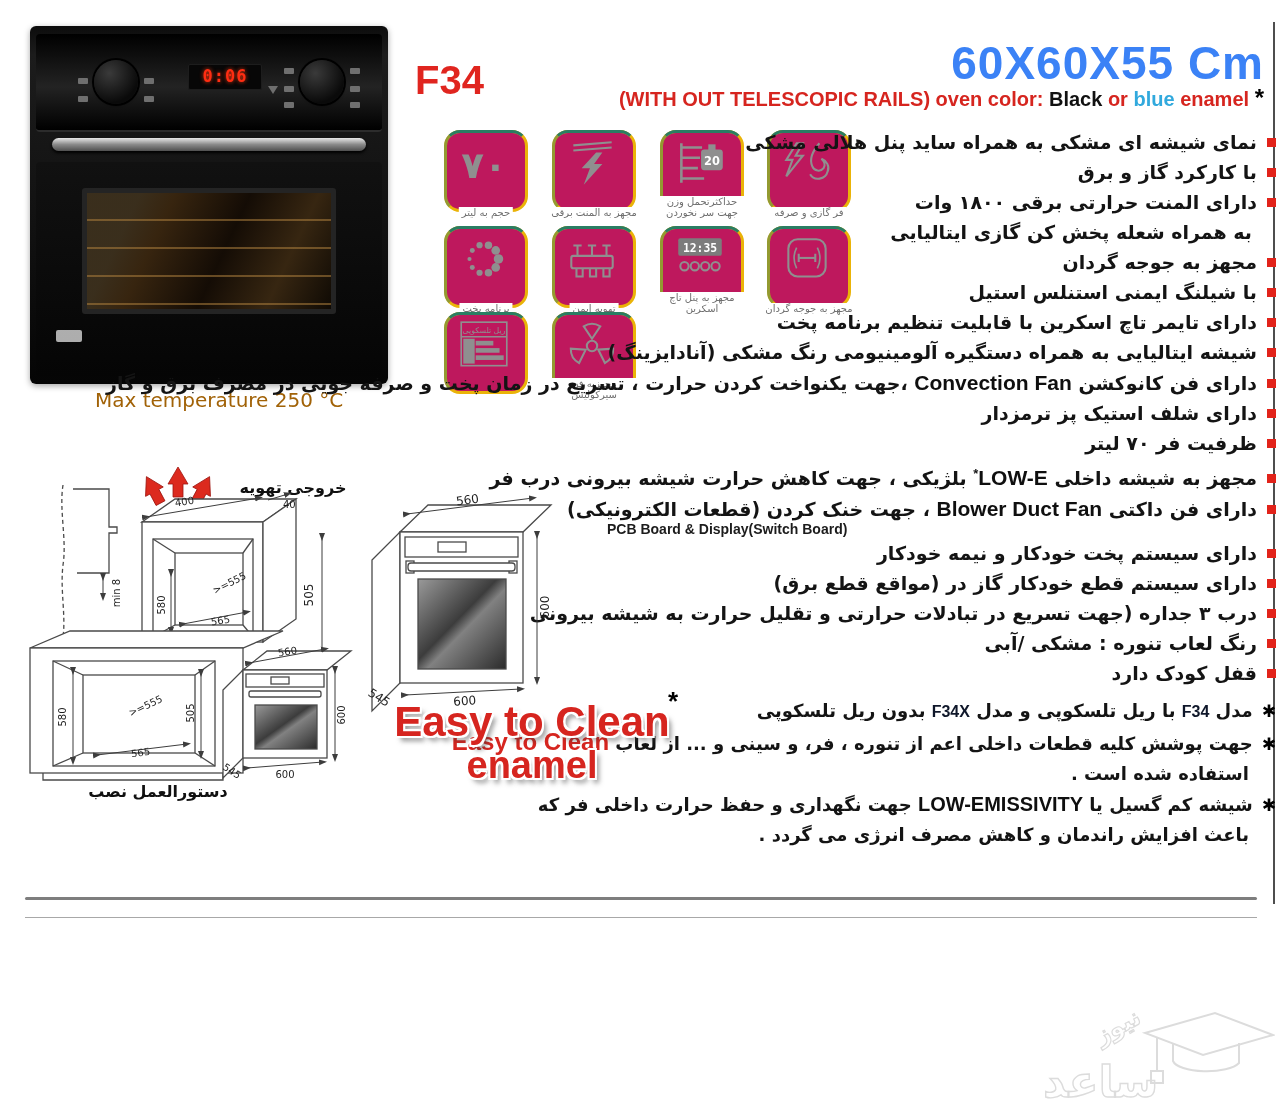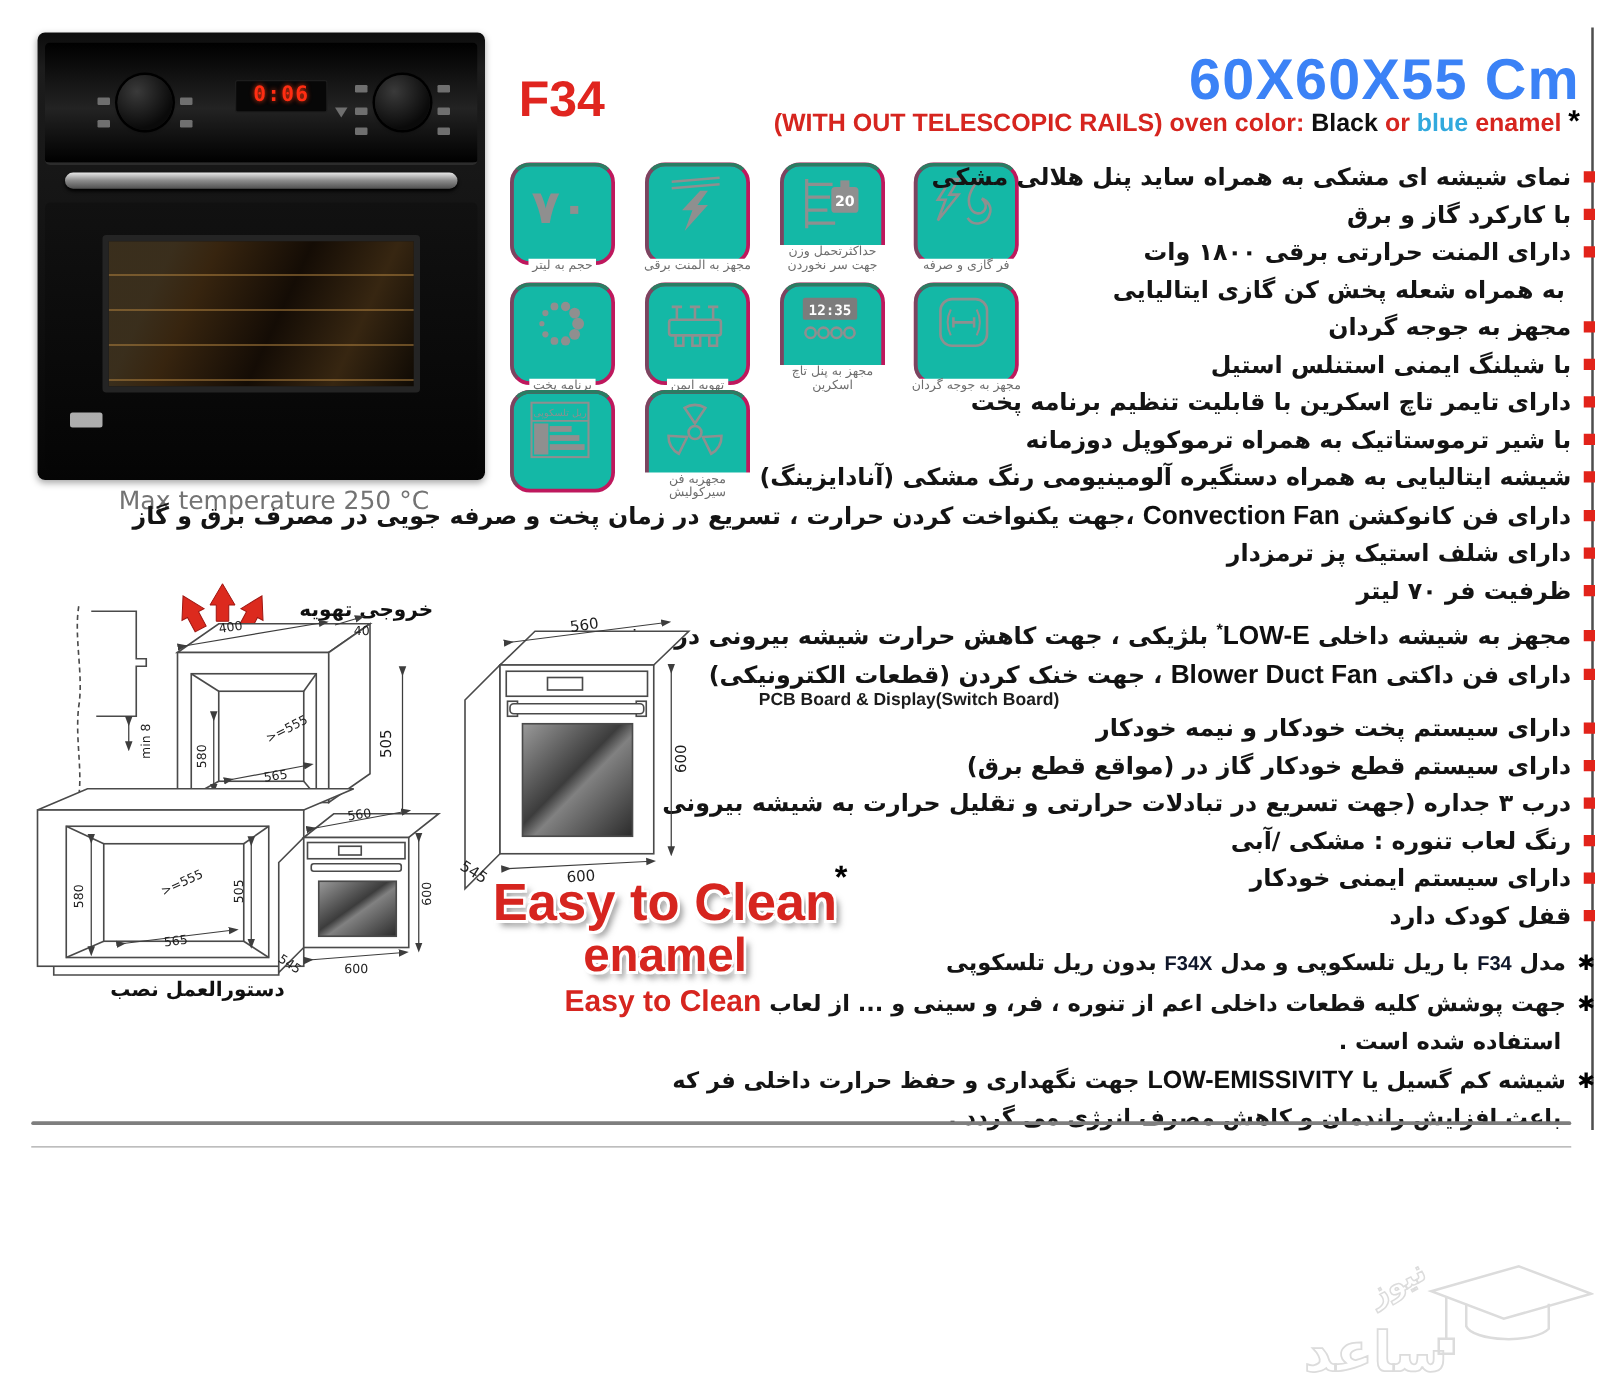--- a/index.html
+++ b/index.html
@@ -17,32 +17,32 @@
        text-shadow:0 0 4px rgba(255,60,20,.9);letter-spacing:1px;}
   .hand-mark{position:absolute;left:232px;top:52px;width:0;height:0;border-left:5px solid transparent;border-right:5px solid transparent;border-top:8px solid #6f6f6f;}
   .oven-handle{position:absolute;left:22px;top:112px;right:22px;height:13px;border-radius:7px;background:linear-gradient(180deg,#e8e8e8,#8a8a8a 50%,#4f4f4f);box-shadow:0 2px 3px #000;}
   .oven-door{position:absolute;left:6px;top:136px;right:6px;bottom:8px;background:linear-gradient(180deg,#111,#050505);border-radius:4px;}
   .oven-glass{position:absolute;left:46px;top:26px;right:46px;bottom:62px;border:5px solid #242424;border-radius:3px;
        background:
          repeating-linear-gradient(180deg,transparent 0 26px,rgba(170,125,60,.55) 26px 28px),
          linear-gradient(115deg,rgba(255,220,150,.16) 0 18%,rgba(90,60,25,.5) 30%,rgba(20,12,5,.9) 55%,rgba(120,85,40,.35) 78%,rgba(15,10,4,.95) 100%),
          #140d05;}
   .oven-logo{position:absolute;left:20px;bottom:34px;width:26px;height:12px;background:rgba(230,230,230,.75);border-radius:2px;filter:blur(.4px);}
-  .max-temp{position:absolute;left:95px;top:388px;font-size:20px;color:#737373;}
+  .max-temp{position:absolute;left:95px;top:388px;font-size:20px;color:#a16207;}
   
   .model{position:absolute;left:415px;top:58px;font-size:40px;font-weight:bold;color:#e0251f;font-family:"Liberation Sans",sans-serif;}
   .size-title{position:absolute;right:52px;top:36px;font-size:46px;font-weight:bold;color:#3b82f6;font-family:"Liberation Sans",sans-serif;letter-spacing:1px;}
   .sub-title{position:absolute;right:52px;top:84px;font-size:20px;font-weight:bold;font-family:"Liberation Sans",sans-serif;white-space:nowrap;}
   .sub-title .red{color:#d6251f;}
   .sub-title .blue{color:#31a9dd;}
   .sub-title .blk{color:#111;}
   .sub-title .star{color:#000;font-size:24px;}
   .edge-line{position:absolute;left:1273px;top:22px;width:2px;height:882px;background:#4e4e4e;}
   
-  .tile{position:absolute;width:78px;height:76px;background:#14b8a6;border:3px solid #be185d;border-radius:16px;}
+  .tile{position:absolute;width:78px;height:76px;background:#be185d;border:3px solid #eab308;border-radius:16px;margin-left:36px;}
   .tile::before{content:"";position:absolute;inset:-3px;border:3px solid transparent;border-top-color:#2a7d63;border-left-color:rgba(42,125,99,.45);border-radius:16px;pointer-events:none;}
   .tile-art{position:absolute;left:8px;top:4px;width:58px;height:54px;}
   .tile-art svg{width:100%;height:100%;}
   .tile-label{position:absolute;bottom:-9px;left:50%;transform:translateX(-50%);background:#fff;padding:0 3px;
       font-size:10px;line-height:11px;color:#6e6e6e;text-align:center;width:max-content;max-width:92px;direction:rtl;}
   
   .features{position:absolute;left:15px;right:40px;top:128px;direction:rtl;}
   .feat{text-align:right;font-size:19px;font-weight:700;line-height:29px;color:#141414;margin-bottom:1px;}
   .feat .bullet{display:inline-block;width:9px;height:9px;background:#e2231a;margin-left:10px;vertical-align:2px;}
   .feat.cont{padding-right:24px;}
@@ -225,33 +225,31 @@
     </div>
 
   <div class="features" id="features">
       <div class="feat"><span class="bullet"></span><span class="fa">نمای شیشه ای مشکی به همراه ساید پنل هلالی مشکی</span></div>
       <div class="feat"><span class="bullet"></span><span class="fa">با کارکرد گاز و برق</span></div>
       <div class="feat"><span class="bullet"></span><span class="fa">دارای المنت حرارتی برقی ۱۸۰۰ وات</span></div>
       <div class="feat cont"><span class="fa">به همراه شعله پخش کن گازی ایتالیایی</span></div>
       <div class="feat"><span class="bullet"></span><span class="fa">مجهز به جوجه گردان</span></div>
       <div class="feat"><span class="bullet"></span><span class="fa">با شیلنگ ایمنی استنلس استیل</span></div>
       <div class="feat"><span class="bullet"></span><span class="fa">دارای تایمر تاچ اسکرین  با قابلیت تنظیم برنامه پخت</span></div>
-      <div class="feat"><span class="bullet"></span><span class="fa">با شیر ترموستاتیک به همراه ترموکوپل دوزمانه</span></div>
       <div class="feat"><span class="bullet"></span><span class="fa">شیشه ایتالیایی به همراه دستگیره آلومینیومی رنگ مشکی (آنادایزینگ)</span></div>
       <div class="feat"><span class="bullet"></span><span class="fa">دارای فن کانوکشن </span><span class="en">Convection Fan</span><span class="fa"> ،جهت یکنواخت کردن حرارت ، تسریع در زمان پخت و صرفه جویی در مصرف برق و  گاز</span></div>
       <div class="feat"><span class="bullet"></span><span class="fa">دارای شلف استیک پز ترمزدار</span></div>
       <div class="feat"><span class="bullet"></span><span class="fa">ظرفیت فر ۷۰ لیتر</span></div>
       <div class="feat"><span class="bullet"></span><span class="fa">مجهز به شیشه داخلی </span><span class="en">LOW-E</span><span class="sup">*</span><span class="fa"> بلژیکی ،  جهت کاهش حرارت شیشه بیرونی درب فر</span></div>
       <div class="feat"><span class="bullet"></span><span class="fa">دارای فن داکتی </span><span class="en">Blower Duct Fan</span><span class="fa"> ، جهت خنک کردن (قطعات الکترونیکی)</span></div>
       <div class="feat pcb"><span class="ensm">PCB Board &amp; Display(Switch Board)</span></div>
       <div class="feat"><span class="bullet"></span><span class="fa">دارای سیستم پخت خودکار و نیمه خودکار</span></div>
       <div class="feat"><span class="bullet"></span><span class="fa">دارای سیستم قطع خودکار گاز در (مواقع قطع برق)</span></div>
       <div class="feat"><span class="bullet"></span><span class="fa">درب ۳ جداره (جهت تسریع در تبادلات حرارتی و تقلیل حرارت به شیشه بیرونی فر)</span></div>
       <div class="feat"><span class="bullet"></span><span class="fa">رنگ لعاب تنوره :  مشکی /آبی</span></div>
-      <div class="feat"><span class="bullet"></span><span class="fa">دارای سیستم ایمنی خودکار</span></div>
       <div class="feat"><span class="bullet"></span><span class="fa">قفل کودک دارد</span></div>
       <div class="notes">
         <div class="note"><span class="star">✱</span><span class="fa">مدل  </span><span class="red-en">F34</span><span class="fa">  با ریل تلسکوپی  و  مدل  </span><span class="red-en">F34X</span><span class="fa">  بدون ریل تلسکوپی</span></div>
         <div class="note"><span class="star">✱</span><span class="fa">جهت پوشش کلیه قطعات داخلی اعم از تنوره ، فر، و سینی و ... از لعاب </span><span class="red-big">Easy to Clean</span></div>
         <div class="note cont"><span class="fa">استفاده شده است .</span></div>
         <div class="note"><span class="star">✱</span><span class="fa">شیشه کم گسیل یا </span><span class="en">LOW-EMISSIVITY</span><span class="fa"> جهت نگهداری و حفظ حرارت داخلی فر که</span></div>
         <div class="note cont"><span class="fa">باعث افزایش راندمان و کاهش  مصرف انرژی می گردد .</span></div>
       </div>
     </div>
 

